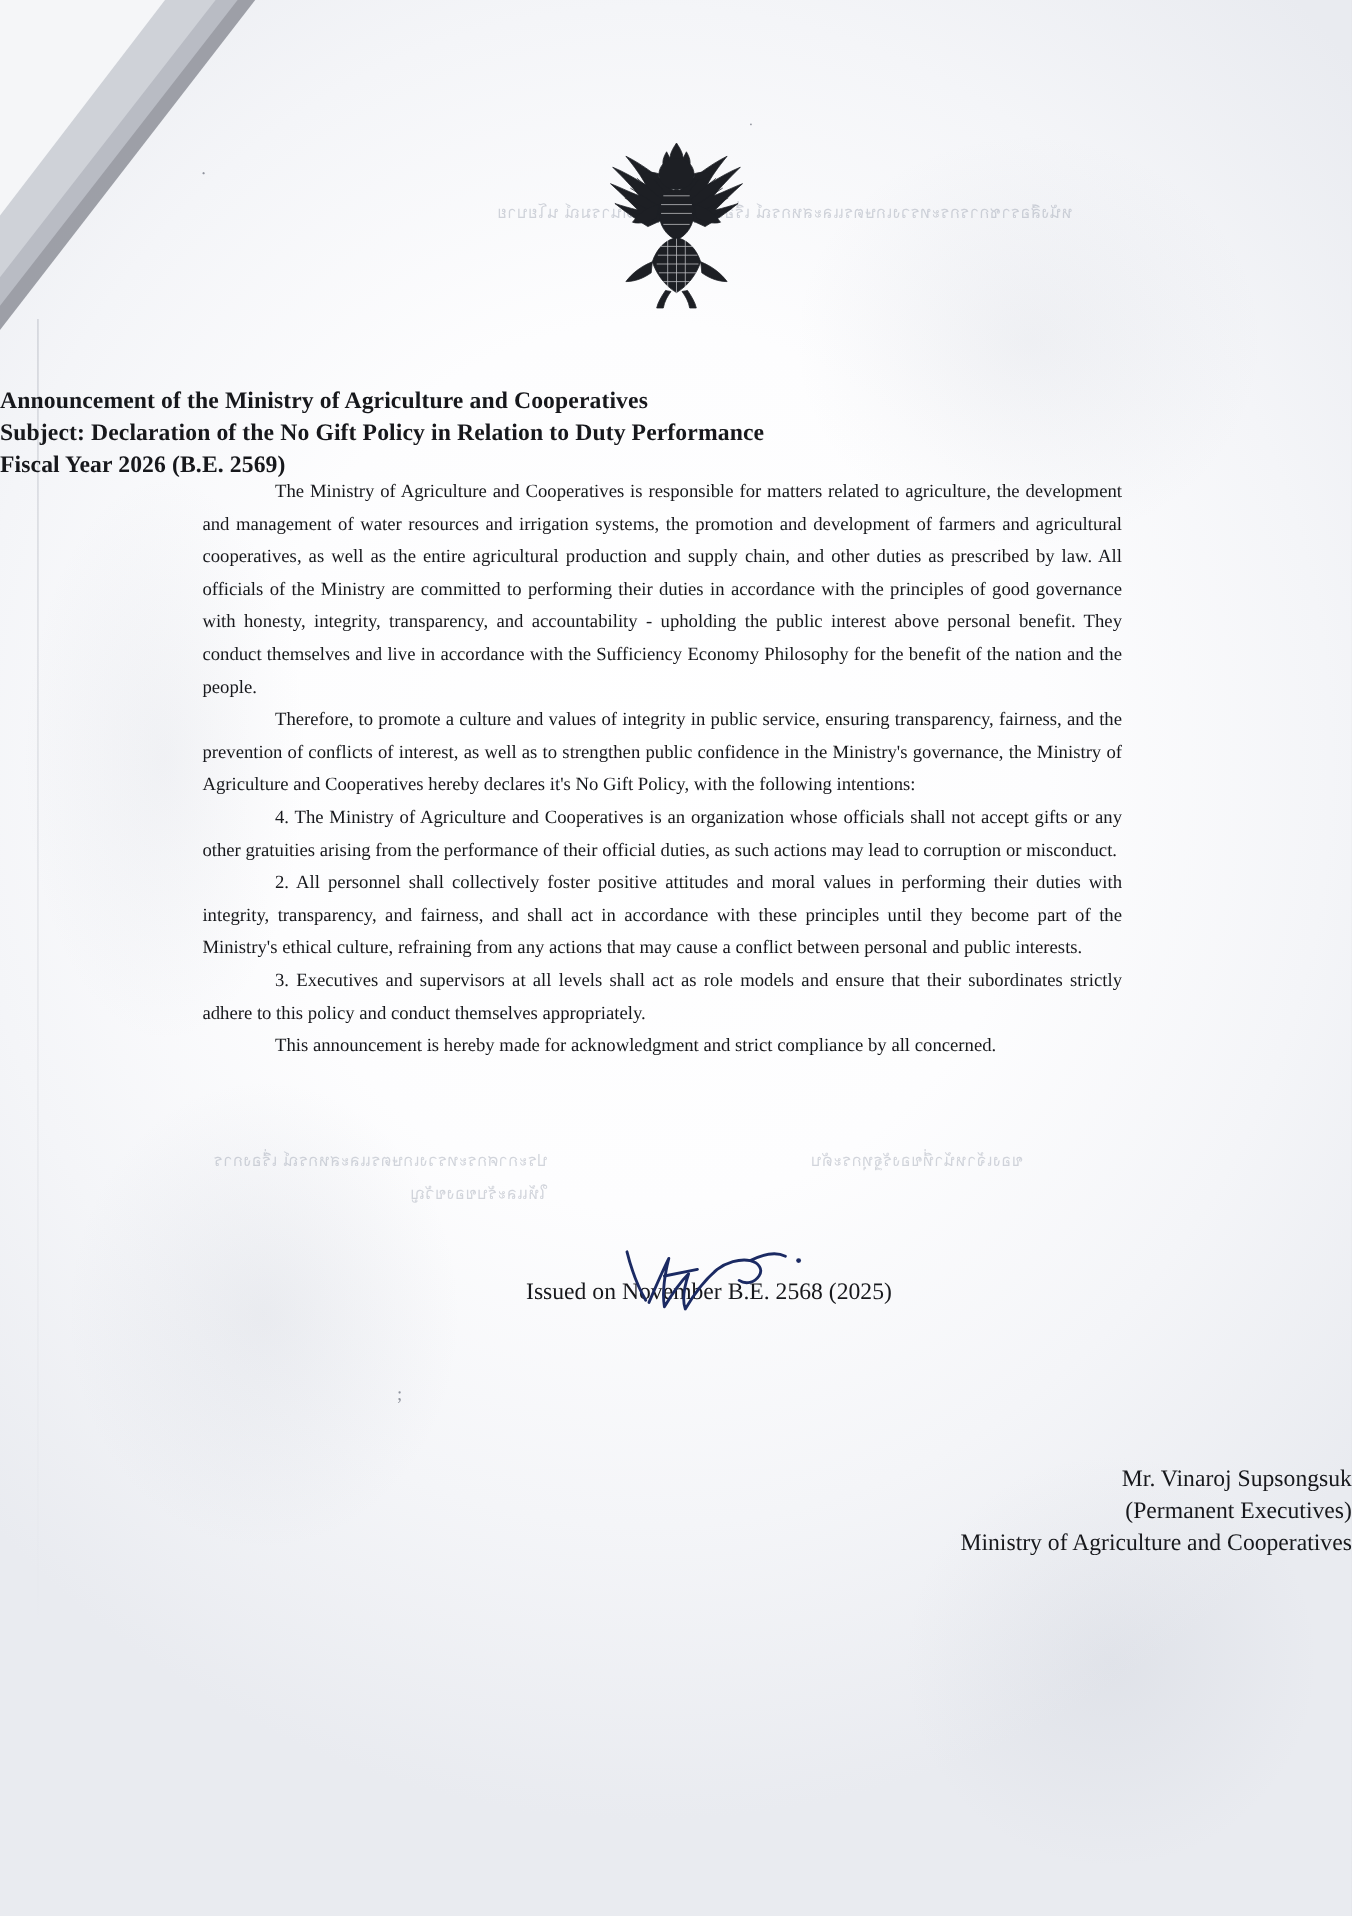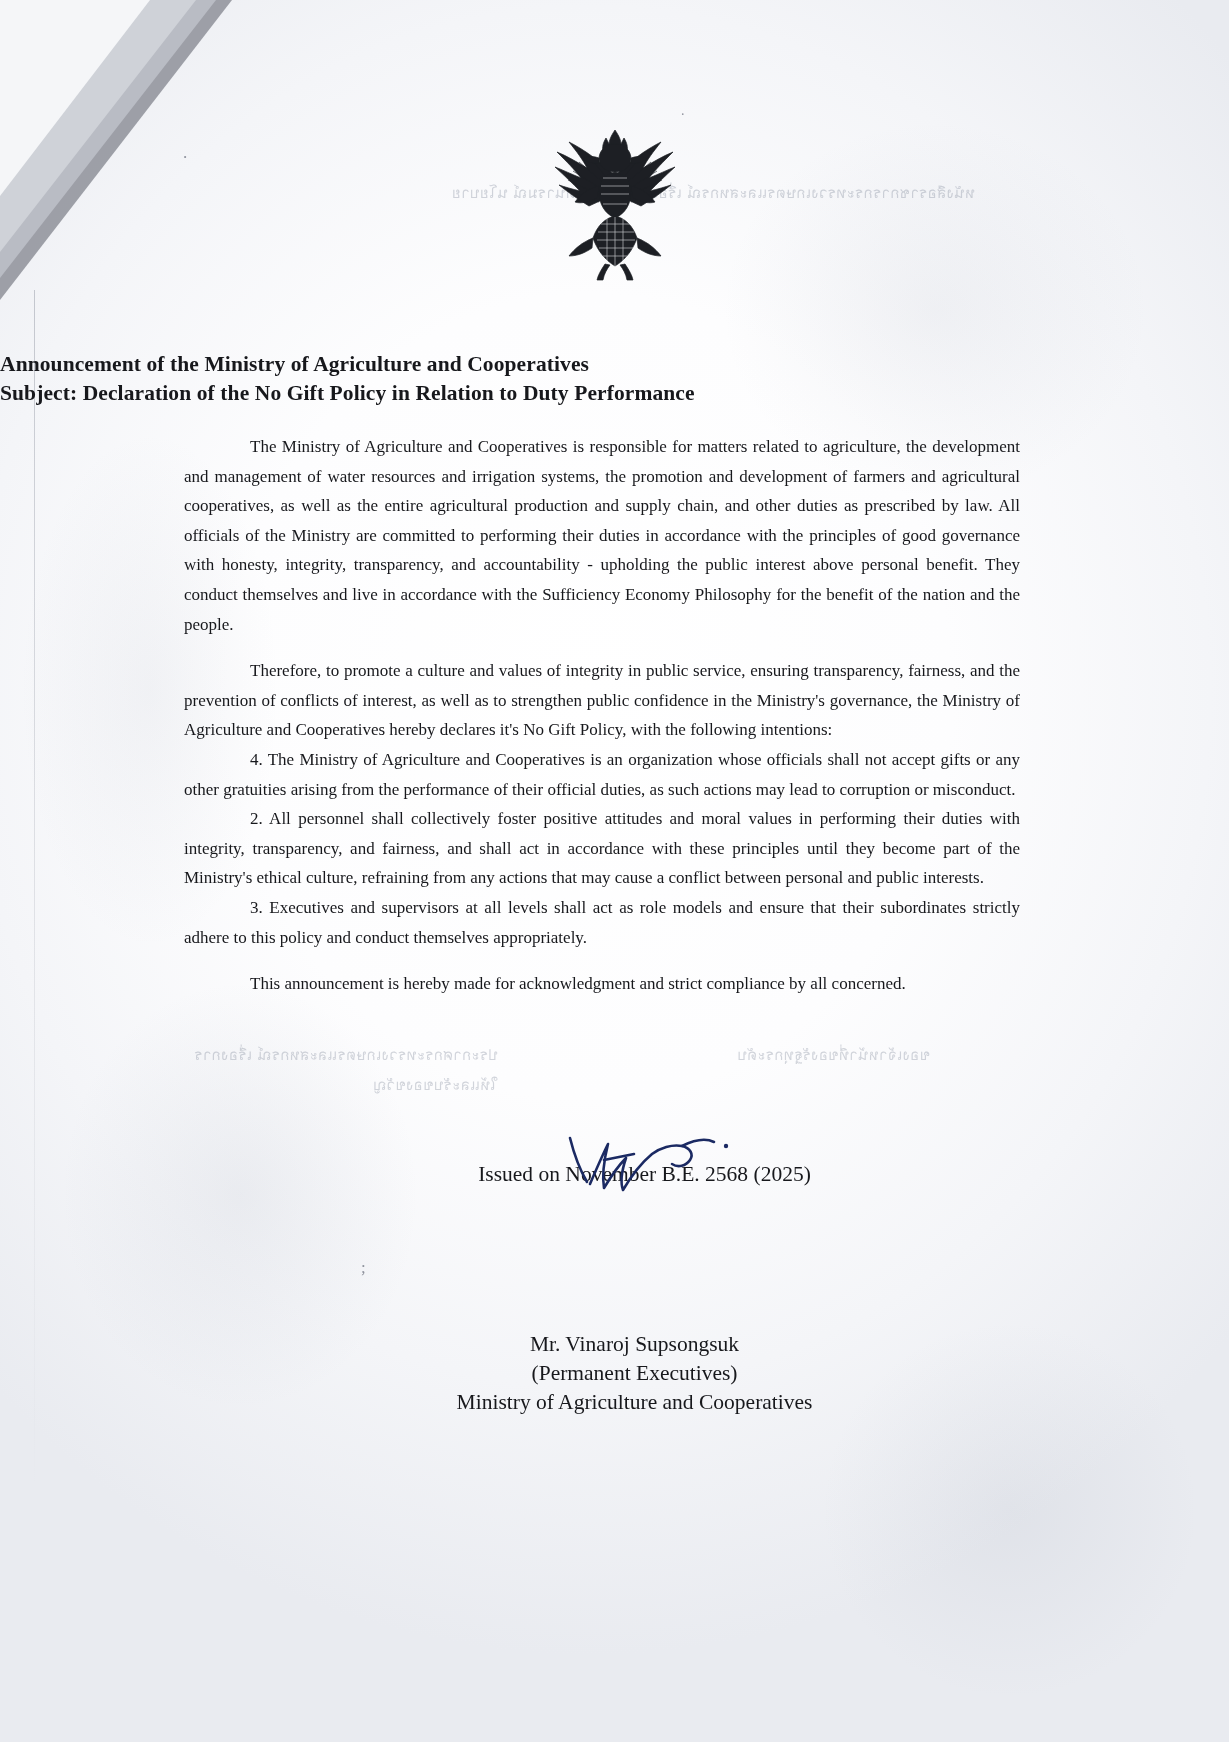--- a/index.html
+++ b/index.html
@@ -118,21 +118,21 @@
     font-size: 17px;
     line-height: 29.6px;
     text-align: justify;
     text-justify: inter-word;
   }
   .para {
     margin: 0 0 0 0;
     text-indent: 66px;
   }
   .para + .para { margin-top: 0; }
-  .para.gap { margin-top: 17px; }
+  .para.gap { }
 
   .issued {
     position: absolute;
     left: 0; right: 0;
     top: 1162px;
     text-align: center;
     font-size: 21.5px;
     padding-left: 60px;
   }
   .sig-mark {
@@ -140,21 +140,21 @@
     left: 560px;
     top: 1120px;
     width: 190px;
     height: 90px;
   }
   .sig-mark svg { display: block; width: 100%; height: 100%; }
   .signer {
     position: absolute;
     left: 0; right: 0;
     top: 1330px;
-    text-align: center;
+    text-align: right;
     font-size: 21.5px;
     line-height: 29px;
     padding-left: 40px;
   }
   .signer span { display: block; }
 
   .stray-mark {
     position: absolute;
     color: rgba(60,66,82,0.55);
     font-family: "Liberation Serif", serif;
@@ -246,20 +246,21 @@
           <path d="M66 68 L94 68"></path>
           <path d="M66 76 L94 76"></path>
           <path d="M68 86 L92 86"></path>
       </g>
     </svg>
   </div>
 
   <div class="title-block">
     <span class="title-line">Announcement of the Ministry of Agriculture and Cooperatives</span>
     <span class="title-line">Subject: Declaration of the No Gift Policy in Relation to Duty Performance</span>
+    <span class="title-line">Fiscal Year 2026 (B.E. 2569)</span>
   </div>
 
   <div class="body">
     <p class="para">The Ministry of Agriculture and Cooperatives is responsible for matters related to agriculture, the development and management of water resources and irrigation systems, the promotion and development of farmers and agricultural cooperatives, as well as the entire agricultural production and supply chain, and other duties as prescribed by law. All officials of the Ministry are committed to performing their duties in accordance with the principles of good governance with honesty, integrity, transparency, and accountability - upholding the public interest above personal benefit. They conduct themselves and live in accordance with the Sufficiency Economy Philosophy for the benefit of the nation and the people.</p>
     <p class="para gap">Therefore, to promote a culture and values of integrity in public service, ensuring transparency, fairness, and the prevention of conflicts of interest, as well as to strengthen public confidence in the Ministry's governance, the Ministry of Agriculture and Cooperatives hereby declares it's No Gift Policy, with the following intentions:</p>
     <p class="para">4. The Ministry of Agriculture and Cooperatives is an organization whose officials shall not accept gifts or any other gratuities arising from the performance of their official duties, as such actions may lead to corruption or misconduct.</p>
     <p class="para">2. All personnel shall collectively foster positive attitudes and moral values in performing their duties with integrity, transparency, and fairness, and shall act in accordance with these principles until they become part of the Ministry's ethical culture, refraining from any actions that may cause a conflict between personal and public interests.</p>
     <p class="para">3. Executives and supervisors at all levels shall act as role models and ensure that their subordinates strictly adhere to this policy and conduct themselves appropriately.</p>
     <p class="para gap">This announcement is hereby made for acknowledgment and strict compliance by all concerned.</p>
   </div>

